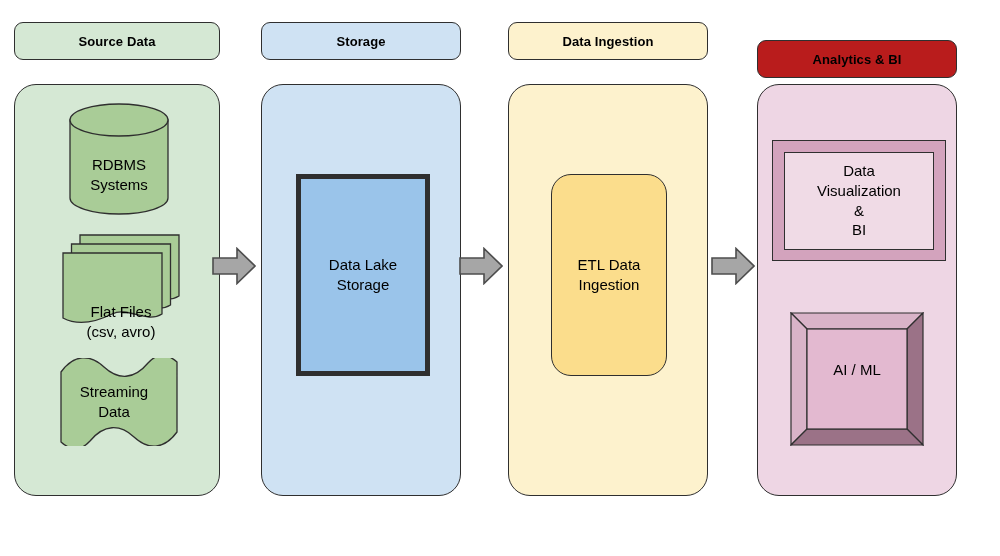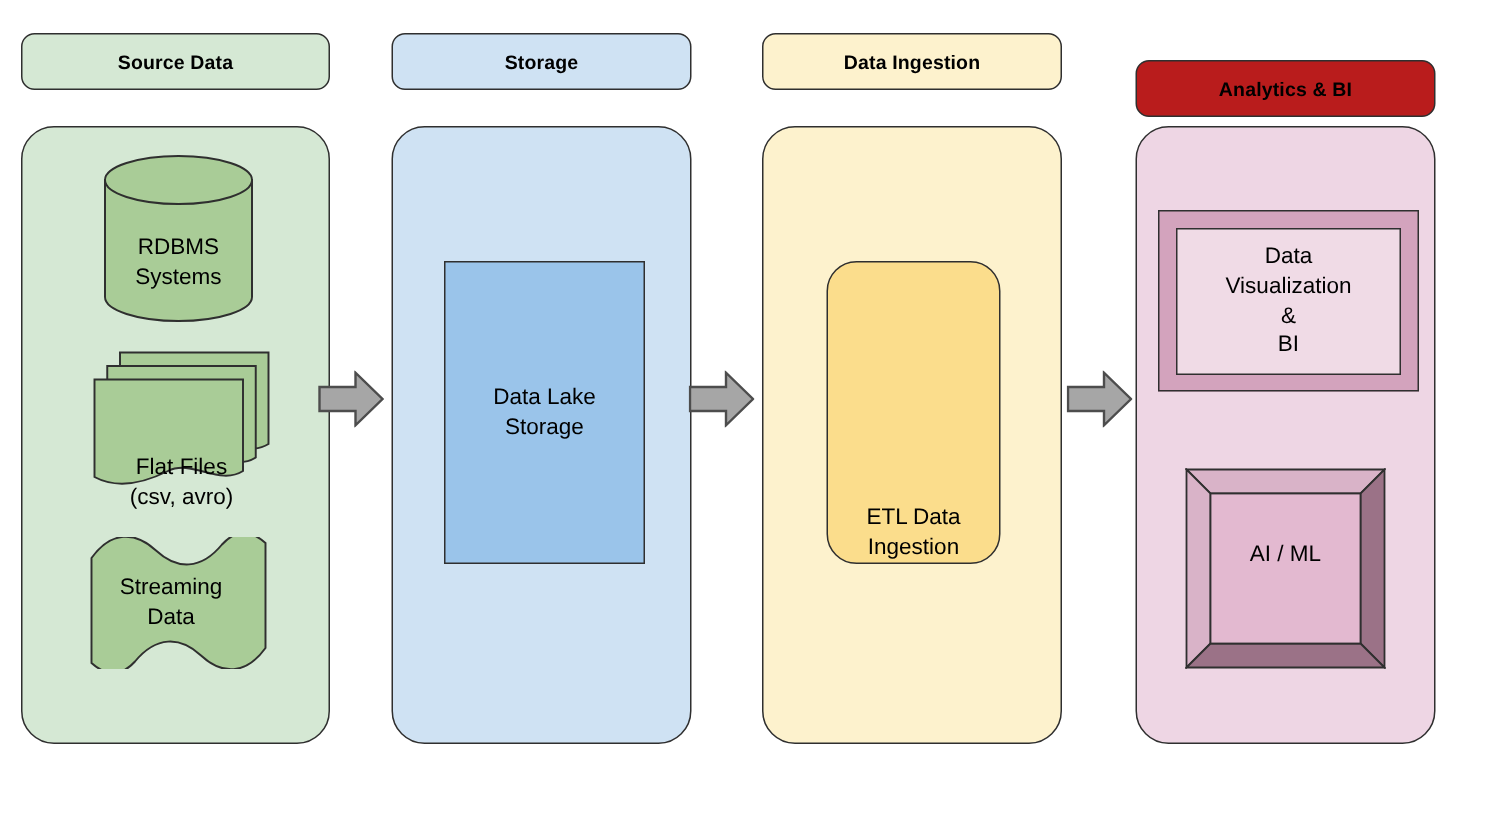--- a/index.html
+++ b/index.html
@@ -48,34 +48,34 @@
     font-size: 15px;
     color: #000000;
     line-height: 1.32;
     text-align: center;
     white-space: pre-line;
     pointer-events: none;
   }
 
   
   .plain-rect {
-    border: 1px solid #4d7c0f;
+    border: 5px solid #4d7c0f;
     box-sizing: border-box;
     display: flex;
     align-items: center;
     justify-content: center;
   }
 
   
   .rounded-box {
     border: 1px solid #2f2f2f;
     border-radius: 20px;
     box-sizing: border-box;
     display: flex;
-    align-items: flex-end;
+    align-items: center;
     justify-content: center;
   }
 
   
   .frame-outer {
     border: 1px solid #2f2f2f;
     box-sizing: border-box;
     display: flex;
     align-items: center;
     justify-content: center;

